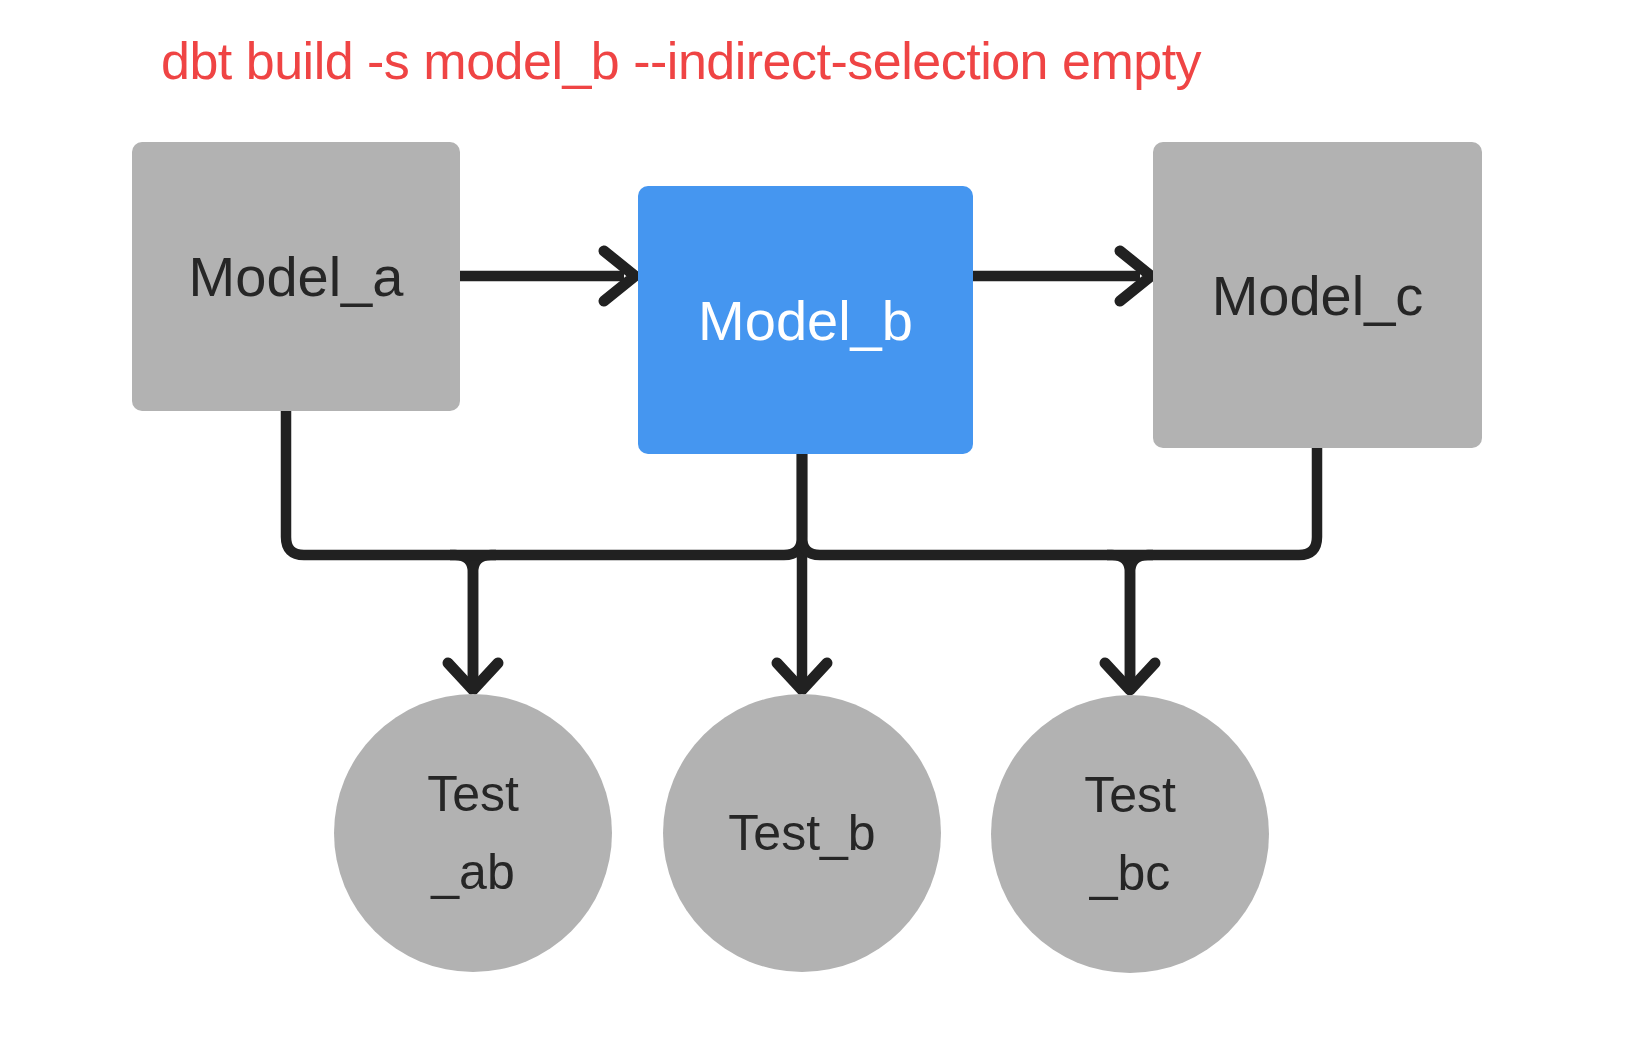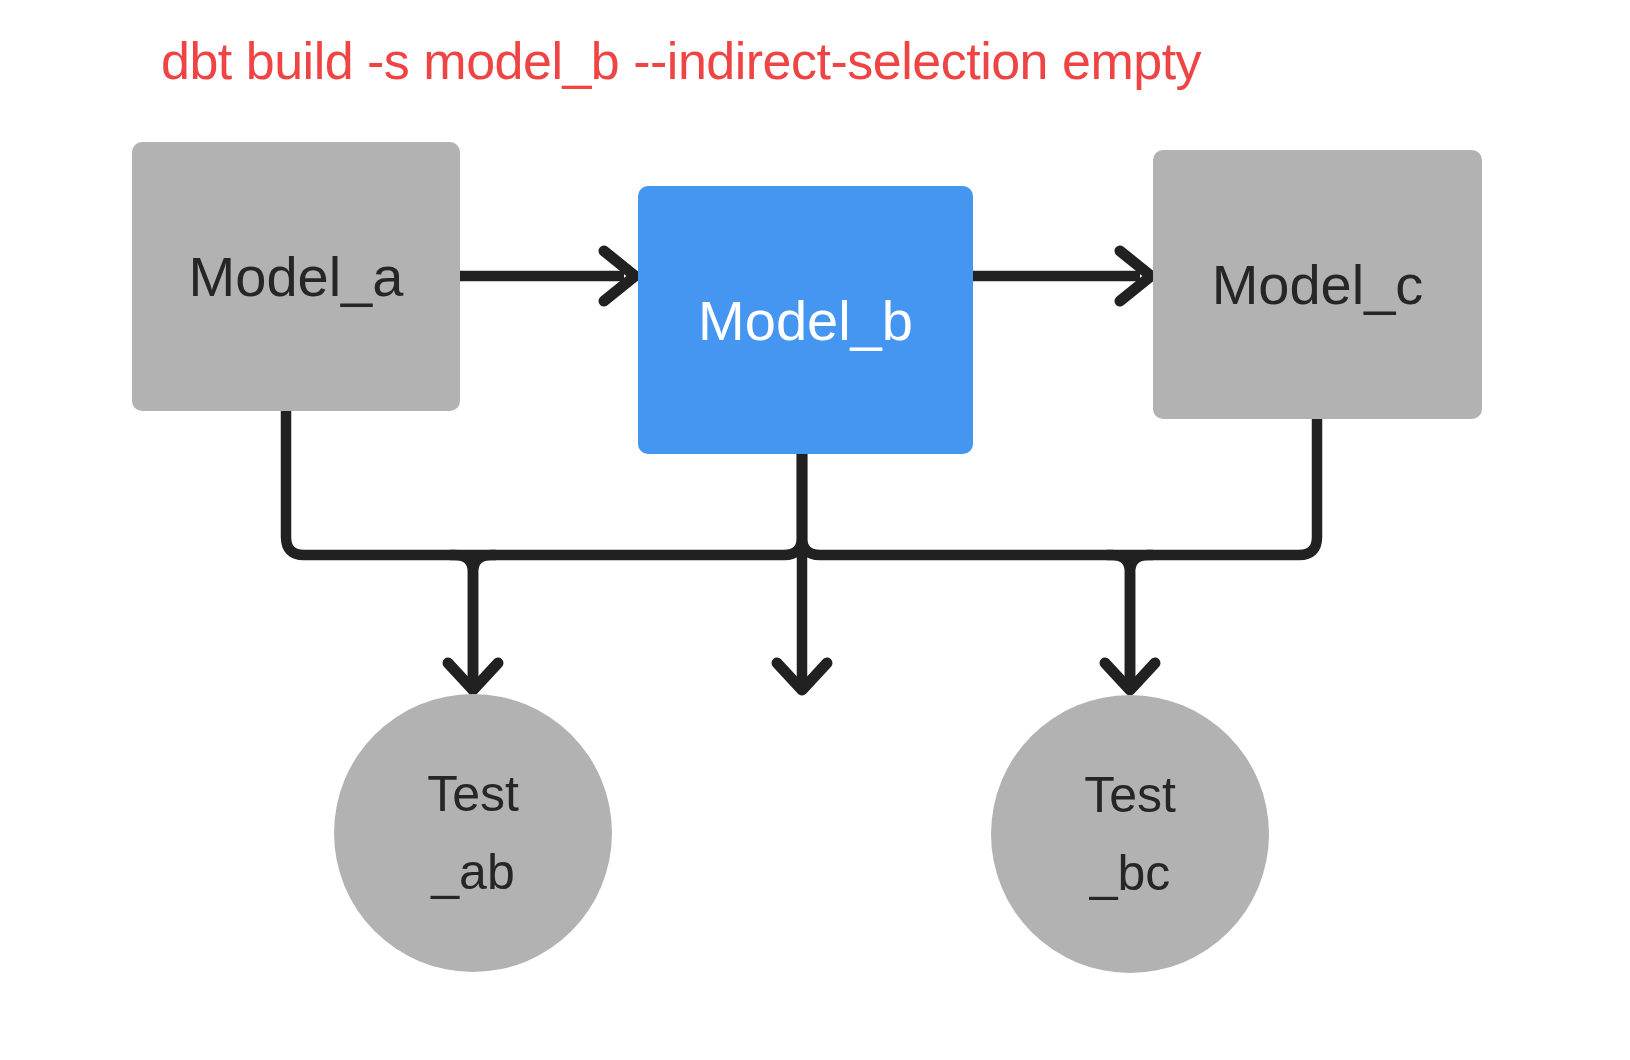--- a/index.html
+++ b/index.html
@@ -104,28 +104,31 @@
   </svg>
 
   <div class="node" style="left:132px; top:142px; width:328px; height:269px;">
     <span>Model_a</span>
   </div>
 
   <div class="node selected" style="left:638px; top:142px; width:335px; height:268px;margin-top:44px;">
     <span>Model_b</span>
   </div>
 
-  <div class="node" style="left:1153px; top:150px; width:329px; height:269px;">
+  <div class="node" style="left:1153px; top:142px; width:329px; height:306px;">
     <span>Model_c</span>
   </div>
 
   <div class="test-node" style="left:334px; top:694px;">
     <span>Test</span>
     <span>_ab</span>
   </div>
 
+  <div class="test-node" style="left:663px; top:694px;">
+    <span>Test_b</span>
+  </div>
 
   <div class="test-node" style="left:991px; top:695px;">
     <span>Test</span>
     <span>_bc</span>
   </div>
 
 </div>
 
 </body></html>

